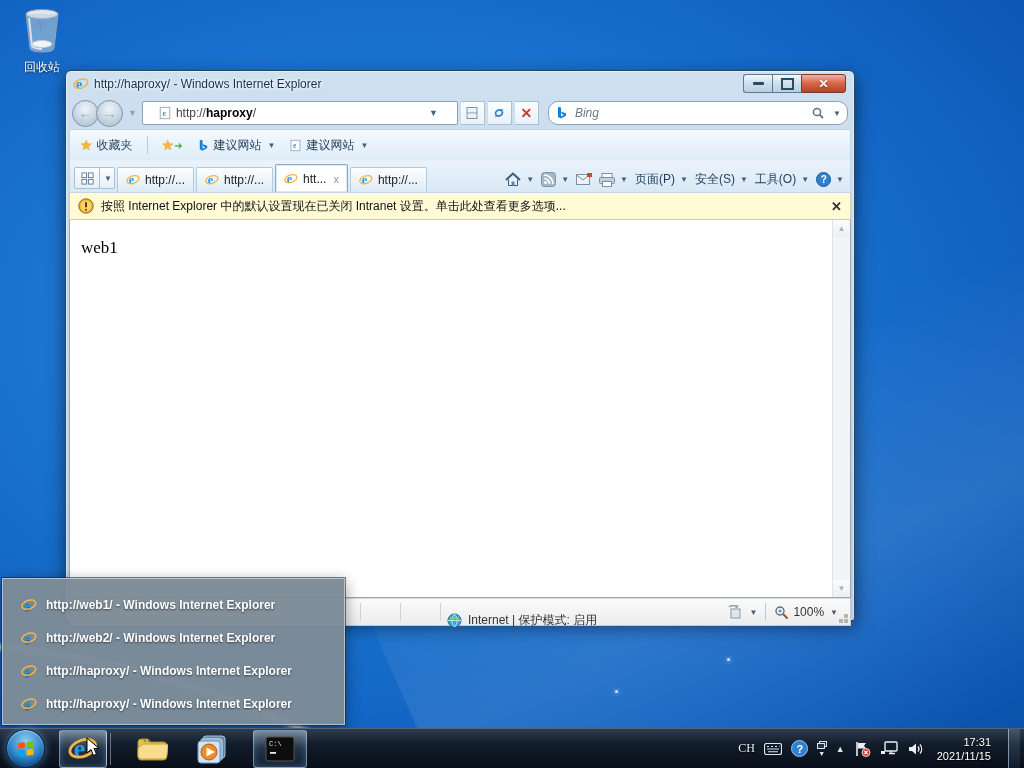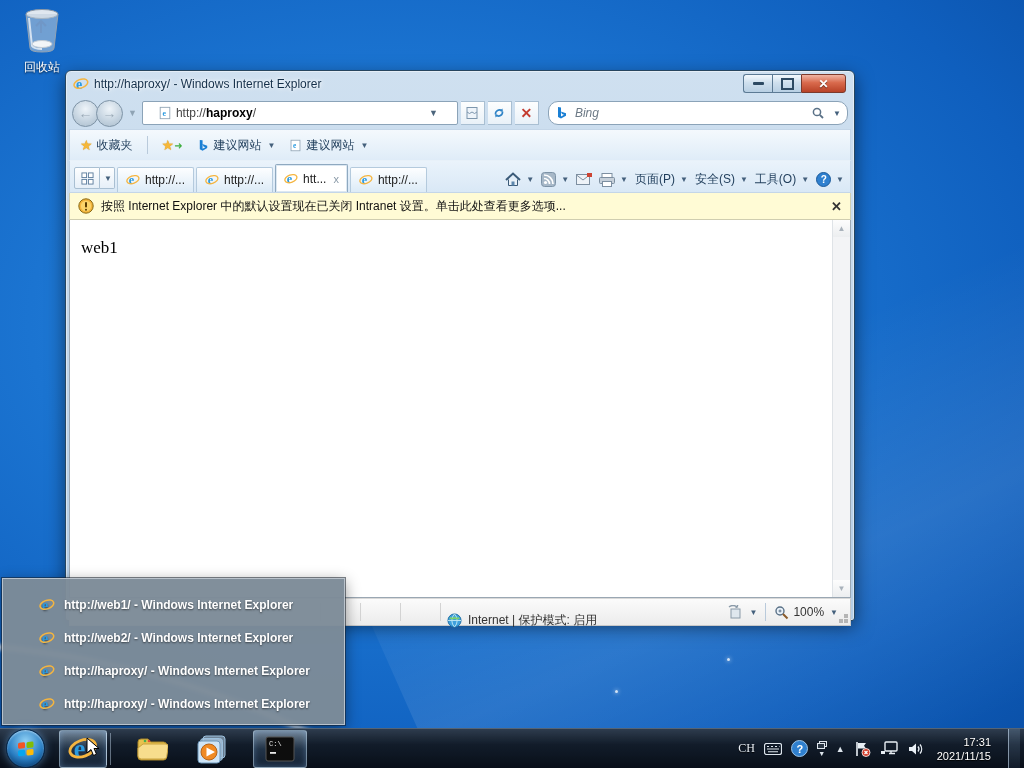--- a/index.html
+++ b/index.html
@@ -85,21 +85,21 @@
   #status{height:26px;background:linear-gradient(#fbfbfb,#ececec);border:1px solid #c8c8c8;border-top:1px solid #d9d9d9;display:flex;align-items:center;font-size:12px;color:#333;position:relative;}
   .cellsep{width:1px;height:18px;background:#d3d3d3;margin-right:39px;}
   #zone{display:flex;align-items:center;gap:6px;margin-left:6px;margin-top:16px;}
   #statusright{margin-left:auto;display:flex;align-items:center;gap:4px;padding-right:12px;}
   .grip{position:absolute;right:2px;bottom:2px;width:4px;height:4px;background:#b5b5b5;box-shadow:-5px 0 #b5b5b5,0 -5px #b5b5b5;}
 
   
   #plist{left:2px;top:578px;width:343px;height:147px;background:rgba(125,139,152,.97);
     border:1px solid #b9c2cb;outline:1px solid rgba(20,30,40,.55);box-shadow:0 4px 14px rgba(0,0,0,.45);
     padding-top:9px;box-sizing:border-box;}
-  .prow{height:33px;display:flex;align-items:center;gap:9px;padding-left:36px;color:#fff;font-size:12px;font-weight:bold;text-shadow:0 1px 2px rgba(0,0,0,.55);white-space:nowrap;}
+  .prow{height:33px;display:flex;align-items:center;gap:9px;padding-left:18px;color:#fff;font-size:12px;font-weight:bold;text-shadow:0 1px 2px rgba(0,0,0,.55);white-space:nowrap;}
 
   
   #taskbar{left:0;top:728px;width:1024px;height:40px;
     background:linear-gradient(rgba(70,88,110,.55),rgba(18,28,42,.92) 40%,rgba(8,14,24,.95));
     background-color:#101a26;border-top:1px solid rgba(160,185,210,.5);box-sizing:border-box;display:flex;align-items:center;}
   #startorb{width:37px;height:37px;border-radius:50%;margin-left:6px;position:relative;
     background:radial-gradient(circle at 50% 30%, #8fd0f5, #2a7fc4 55%, #0b3f74 85%);
     border:1px solid #0a2c50;box-shadow:0 0 8px rgba(120,190,255,.5), 0 1px 2px rgba(255,255,255,.5) inset;display:flex;align-items:center;justify-content:center;}
   .tbtn{height:36px;margin-left:10px;display:flex;align-items:center;justify-content:center;border-radius:3px;position:relative;}
   .tbtn.framed{width:46px;border:1px solid rgba(190,215,235,.55);

